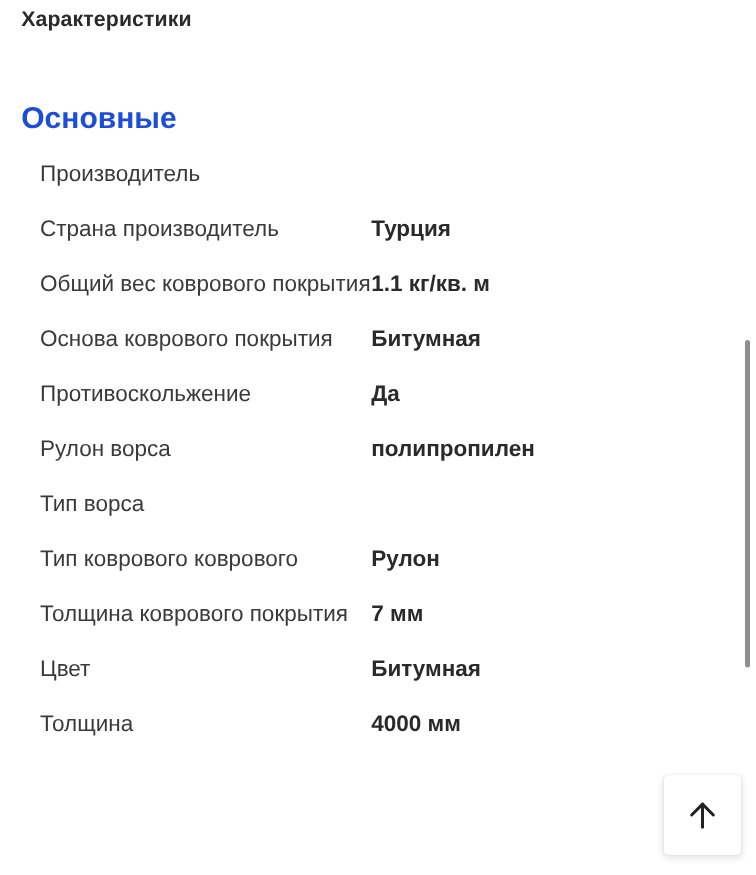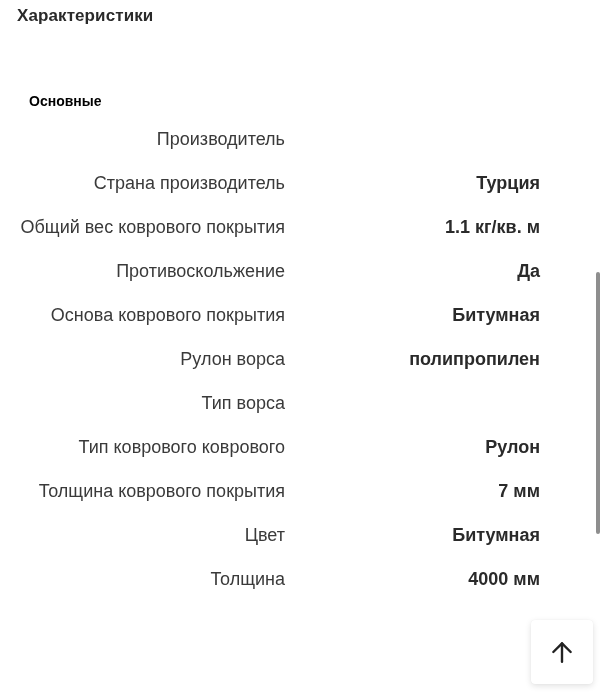--- a/index.html
+++ b/index.html
@@ -22,34 +22,33 @@
       font-size: 17px;
       font-weight: 700;
       color: #2a2a2a;
       letter-spacing: 0.1px;
       margin: 0;
     }
     .section-title {
       position: absolute;
       left: 17px;
       top: 81px;
-      font-size: 14px;
+      font-size: 24px;
       font-weight: 700;
-      color: #000000;
-      margin: 12px;
+      color: #1d4ed8;
+      margin: 0;
     }
     .spec-list {
       position: absolute;
-      left: 20px;
+      left: 32px;
       top: 124px;
       width: 520px;
       margin: 0;
       padding: 0;
       list-style: none;
-      text-align: right;
     }
     .spec-row {
       display: flex;
       align-items: flex-start;
       font-size: 18px;
       line-height: 30px;
       margin-bottom: 14px;
     }
     .spec-label {
       width: 265px;
@@ -103,26 +102,26 @@
   </li>
   <li class="spec-row">
     <span class="spec-label">Страна производитель</span>
     <span class="spec-value">Турция</span>
   </li>
   <li class="spec-row">
     <span class="spec-label">Общий вес коврового покрытия</span>
     <span class="spec-value">1.1 кг/кв. м</span>
   </li>
   <li class="spec-row">
+    <span class="spec-label">Основа коврового покрытия</span>
+    <span class="spec-value">Битумная</span>
+  </li>
+  <li class="spec-row">
     <span class="spec-label">Противоскольжение</span>
     <span class="spec-value">Да</span>
-  </li>
-  <li class="spec-row">
-    <span class="spec-label">Основа коврового покрытия</span>
-    <span class="spec-value">Битумная</span>
   </li>
   <li class="spec-row">
     <span class="spec-label">Рулон ворса</span>
     <span class="spec-value">полипропилен</span>
   </li>
   <li class="spec-row">
     <span class="spec-label">Тип ворса</span>
   </li>
   <li class="spec-row">
     <span class="spec-label">Тип коврового коврового</span>

